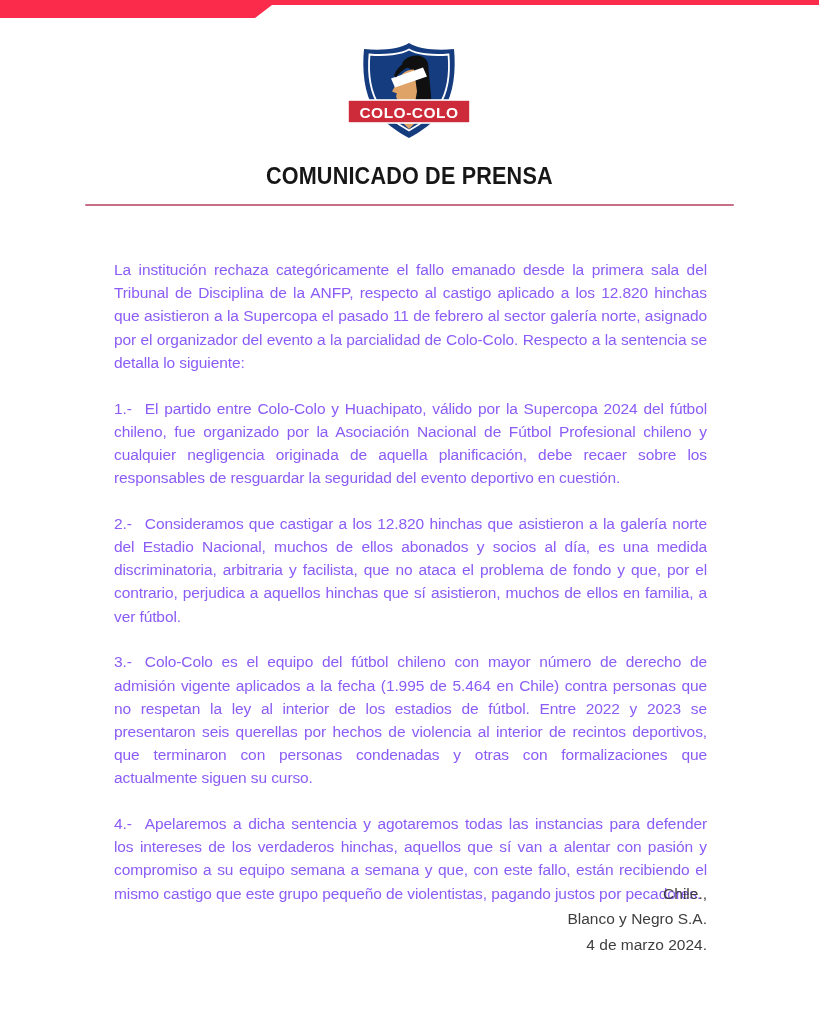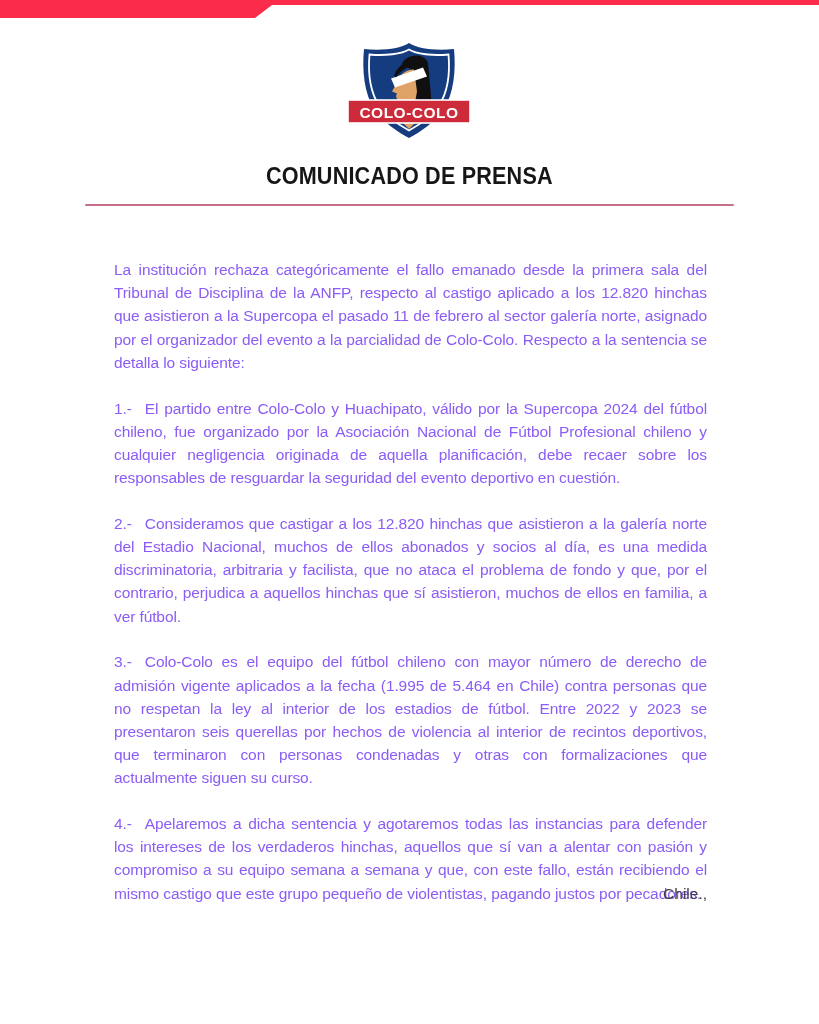--- a/index.html
+++ b/index.html
@@ -106,13 +106,15 @@
   <p>
     <span class="pt-num">3.-</span><span>Colo-Colo es el equipo del fútbol chileno con mayor número de derecho de admisión vigente aplicados a la fecha (1.995 de 5.464 en Chile) contra personas que no respetan la ley al interior de los estadios de fútbol. Entre 2022 y 2023 se presentaron seis querellas por hechos de violencia al interior de recintos deportivos, que terminaron con personas condenadas y otras con formalizaciones que actualmente siguen su curso.</span>
   </p>
   <p>
     <span class="pt-num">4.-</span><span>Apelaremos a dicha sentencia y agotaremos todas las instancias para defender los intereses de los verdaderos hinchas, aquellos que sí van a alentar con pasión y compromiso a su equipo semana a semana y que, con este fallo, están recibiendo el mismo castigo que este grupo pequeño de violentistas, pagando justos por pecadores.</span>
   </p>
 </div>
 
 <div class="signature">
   <div>Chile.,</div>
+  <div>Blanco y Negro S.A.</div>
+  <div>4 de marzo 2024.</div>
 </div>
 
 </body></html>

